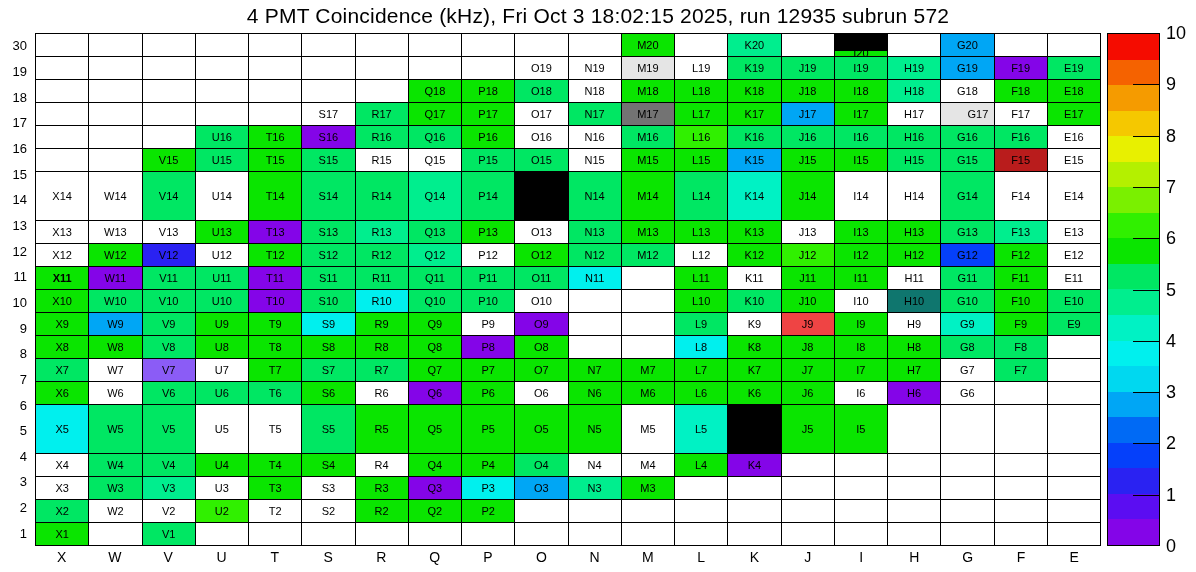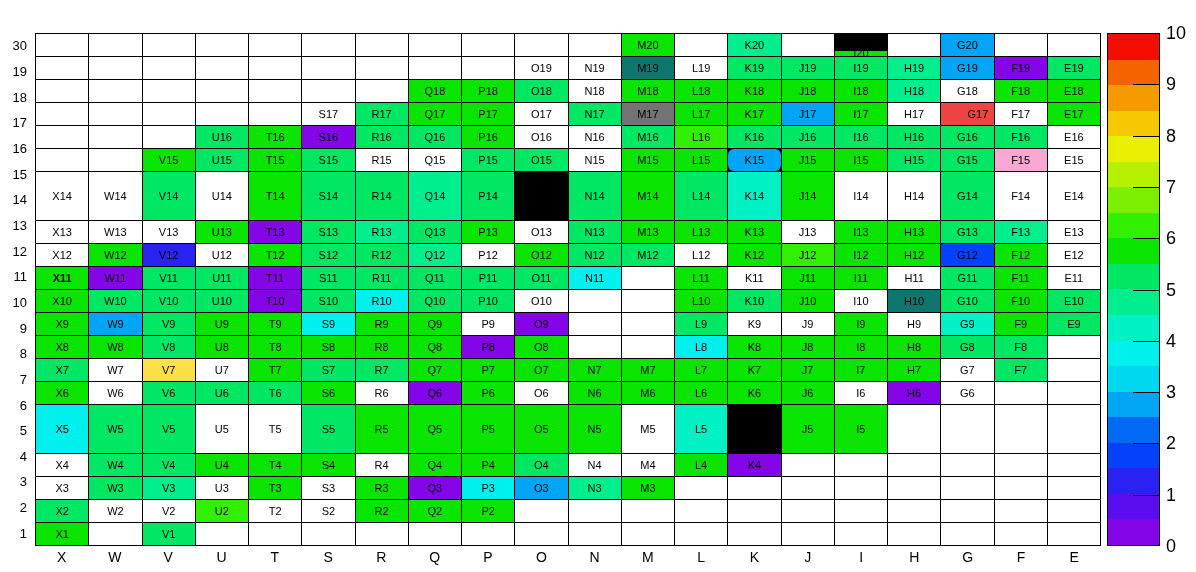--- a/index.html
+++ b/index.html
@@ -21,20 +21,21 @@
   .cbar{position:absolute;left:1107px;top:33px;width:53px;height:513px;
         display:flex;flex-direction:column;border:1px solid #000;box-sizing:border-box;}
   .cseg{flex:1;}
   .ctick{position:absolute;width:26px;height:1px;background:#000;left:1133px;}
   .clab{position:absolute;left:1166px;font-size:18px;height:20px;line-height:20px;}
 </style>
 </head>
 <body>
 
 <div class="canvas">
+  <div class="title">4 PMT Coincidence (kHz), Fri Oct  3 18:02:15 2025, run 12935 subrun 572</div>
   <div class="yaxis">
       <div class="ylab">30</div>
       <div class="ylab">19</div>
       <div class="ylab">18</div>
       <div class="ylab">17</div>
       <div class="ylab">16</div>
       <div class="ylab">15</div>
       <div class="ylab">14</div>
       <div class="ylab">13</div>
       <div class="ylab">12</div>
@@ -75,21 +76,21 @@
       <div class="cell"></div>
       <div class="cell"></div>
       <div class="cell"></div>
       <div class="cell"></div>
       <div class="cell"></div>
       <div class="cell"></div>
       <div class="cell"></div>
       <div class="cell"></div>
       <div class="cell">O19</div>
       <div class="cell">N19</div>
-      <div class="cell" style="background: #0f766e;">M19</div>
+      <div class="cell" style="background: #e5e5e5;">M19</div>
       <div class="cell">L19</div>
       <div class="cell" style="background: rgb(0, 231, 99);">K19</div>
       <div class="cell" style="background: rgb(0, 231, 99);">J19</div>
       <div class="cell" style="background: rgb(0, 231, 99);">I19</div>
       <div class="cell" style="background: rgb(0, 238, 142);">H19</div>
       <div class="cell" style="background: rgb(0, 166, 245);">G19</div>
       <div class="cell" style="background: rgb(132, 5, 232);">F19</div>
       <div class="cell" style="background: rgb(0, 231, 99);">E19</div>
       <div class="cell"></div>
       <div class="cell"></div>
@@ -121,21 +122,21 @@
       <div class="cell" style="background: rgb(10, 229, 0);">Q17</div>
       <div class="cell" style="background: rgb(10, 229, 0);">P17</div>
       <div class="cell">O17</div>
       <div class="cell" style="background: rgb(0, 231, 99);">N17</div>
       <div class="cell" style="background: #737373;">M17</div>
       <div class="cell" style="background: rgb(10, 229, 0);">L17</div>
       <div class="cell" style="background: rgb(10, 229, 0);">K17</div>
       <div class="cell" style="background: rgb(0, 166, 245);">J17</div>
       <div class="cell" style="background: rgb(10, 229, 0);">I17</div>
       <div class="cell">H17</div>
-      <div class="cell" style="background: #ef4444; padding-left: 21px;">G17</div>
+      <div class="cell" style="background: #e5e5e5; padding-left: 21px;">G17</div>
       <div class="cell">F17</div>
       <div class="cell" style="background: rgb(10, 229, 0);">E17</div>
       <div class="cell"></div>
       <div class="cell"></div>
       <div class="cell"></div>
       <div class="cell" style="background: rgb(0, 231, 99);">U16</div>
       <div class="cell" style="background: rgb(10, 229, 0);">T16</div>
       <div class="cell" style="background: rgb(132, 5, 232);">S16</div>
       <div class="cell" style="background: rgb(0, 231, 99);">R16</div>
       <div class="cell" style="background: rgb(0, 231, 99);">Q16</div>
@@ -157,26 +158,26 @@
       <div class="cell" style="background: rgb(0, 231, 99);">U15</div>
       <div class="cell" style="background: rgb(10, 229, 0);">T15</div>
       <div class="cell" style="background: rgb(0, 231, 99);">S15</div>
       <div class="cell">R15</div>
       <div class="cell">Q15</div>
       <div class="cell" style="background: rgb(0, 231, 99);">P15</div>
       <div class="cell" style="background: rgb(0, 231, 99);">O15</div>
       <div class="cell">N15</div>
       <div class="cell" style="background: rgb(10, 229, 0);">M15</div>
       <div class="cell" style="background: rgb(10, 229, 0);">L15</div>
-      <div class="cell" style="background: rgb(0, 166, 245); border-radius: 6px;">K15</div>
+      <div class="cell" style="background: rgb(0, 166, 245);">K15</div>
       <div class="cell" style="background: rgb(10, 229, 0);">J15</div>
       <div class="cell" style="background: rgb(10, 229, 0);">I15</div>
       <div class="cell" style="background: rgb(0, 231, 99);">H15</div>
       <div class="cell" style="background: rgb(0, 231, 99);">G15</div>
-      <div class="cell" style="background: #f9a8d4;">F15</div>
+      <div class="cell" style="background: #b91c1c;">F15</div>
       <div class="cell">E15</div>
       <div class="cell">X14</div>
       <div class="cell">W14</div>
       <div class="cell" style="background: rgb(0, 231, 99);">V14</div>
       <div class="cell">U14</div>
       <div class="cell" style="background: rgb(10, 229, 0);">T14</div>
       <div class="cell" style="background: rgb(0, 231, 99);">S14</div>
       <div class="cell" style="background: rgb(0, 231, 99);">R14</div>
       <div class="cell" style="background: rgb(0, 238, 142);">Q14</div>
       <div class="cell" style="background: rgb(0, 231, 99);">P14</div>
@@ -278,21 +279,21 @@
       <div class="cell" style="background: rgb(10, 229, 0);">T9</div>
       <div class="cell" style="background: rgb(0, 240, 238);">S9</div>
       <div class="cell" style="background: rgb(10, 229, 0);">R9</div>
       <div class="cell" style="background: rgb(10, 229, 0);">Q9</div>
       <div class="cell">P9</div>
       <div class="cell" style="background: rgb(132, 5, 232);">O9</div>
       <div class="cell"></div>
       <div class="cell"></div>
       <div class="cell" style="background: rgb(0, 231, 99);">L9</div>
       <div class="cell">K9</div>
-      <div class="cell" style="background: #ffffff;">J9</div>
+      <div class="cell" style="background: #ef4444;">J9</div>
       <div class="cell" style="background: rgb(10, 229, 0);">I9</div>
       <div class="cell">H9</div>
       <div class="cell" style="background: rgb(0, 242, 196);">G9</div>
       <div class="cell" style="background: rgb(10, 229, 0);">F9</div>
       <div class="cell" style="background: rgb(0, 231, 99);">E9</div>
       <div class="cell" style="background: rgb(10, 229, 0);">X8</div>
       <div class="cell" style="background: rgb(10, 229, 0);">W8</div>
       <div class="cell" style="background: rgb(0, 231, 99);">V8</div>
       <div class="cell" style="background: rgb(10, 229, 0);">U8</div>
       <div class="cell" style="background: rgb(10, 229, 0);">T8</div>
@@ -306,21 +307,21 @@
       <div class="cell" style="background: rgb(0, 240, 238);">L8</div>
       <div class="cell" style="background: rgb(10, 229, 0);">K8</div>
       <div class="cell" style="background: rgb(10, 229, 0);">J8</div>
       <div class="cell" style="background: rgb(10, 229, 0);">I8</div>
       <div class="cell" style="background: rgb(10, 229, 0);">H8</div>
       <div class="cell" style="background: rgb(0, 231, 99);">G8</div>
       <div class="cell" style="background: rgb(0, 231, 99);">F8</div>
       <div class="cell"></div>
       <div class="cell" style="background: rgb(0, 231, 99);">X7</div>
       <div class="cell">W7</div>
-      <div class="cell" style="background: #fde047;">V7</div>
+      <div class="cell" style="background: #8b5cf6;">V7</div>
       <div class="cell">U7</div>
       <div class="cell" style="background: rgb(10, 229, 0);">T7</div>
       <div class="cell" style="background: rgb(0, 231, 99);">S7</div>
       <div class="cell" style="background: rgb(0, 231, 99);">R7</div>
       <div class="cell" style="background: rgb(10, 229, 0);">Q7</div>
       <div class="cell" style="background: rgb(10, 229, 0);">P7</div>
       <div class="cell" style="background: rgb(10, 229, 0);">O7</div>
       <div class="cell" style="background: rgb(10, 229, 0);">N7</div>
       <div class="cell" style="background: rgb(10, 229, 0);">M7</div>
       <div class="cell" style="background: rgb(10, 229, 0);">L7</div>

